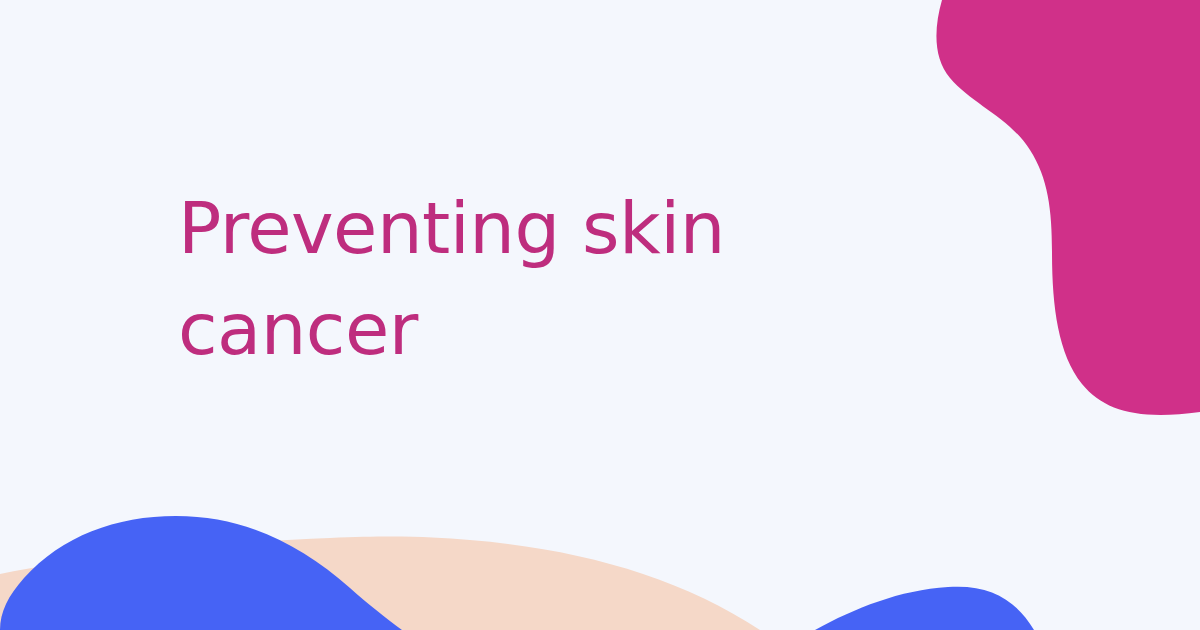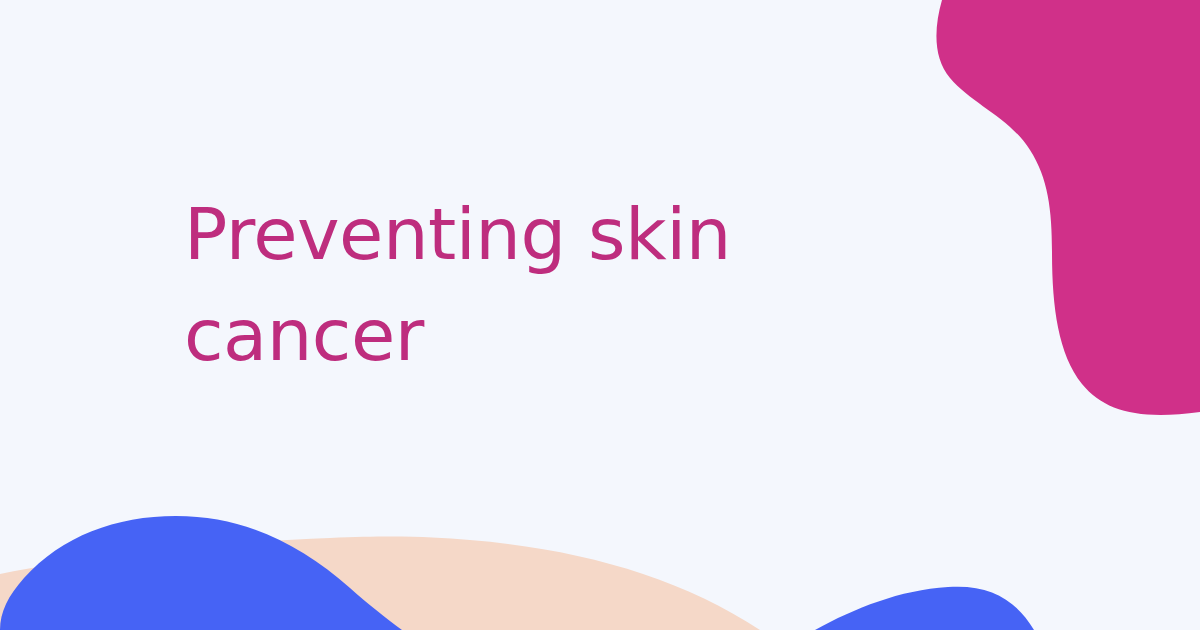--- a/index.html
+++ b/index.html
@@ -29,21 +29,21 @@
     width: 1200px;
     height: 630px;
     pointer-events: none;
   }
 
   #headline {
     position: absolute;
     left: 178px;
     top: 178px;
     width: 620px;
-    margin: 6px;
+    margin: 0;
     color: #BE2D7E;
     font-family: "DejaVu Sans", "Liberation Sans", sans-serif;
     font-size: 72px;
     font-weight: 400;
     line-height: 101px;
     letter-spacing: -0.5px;
     white-space: pre-line;
     z-index: 5;
   }
 </style>

